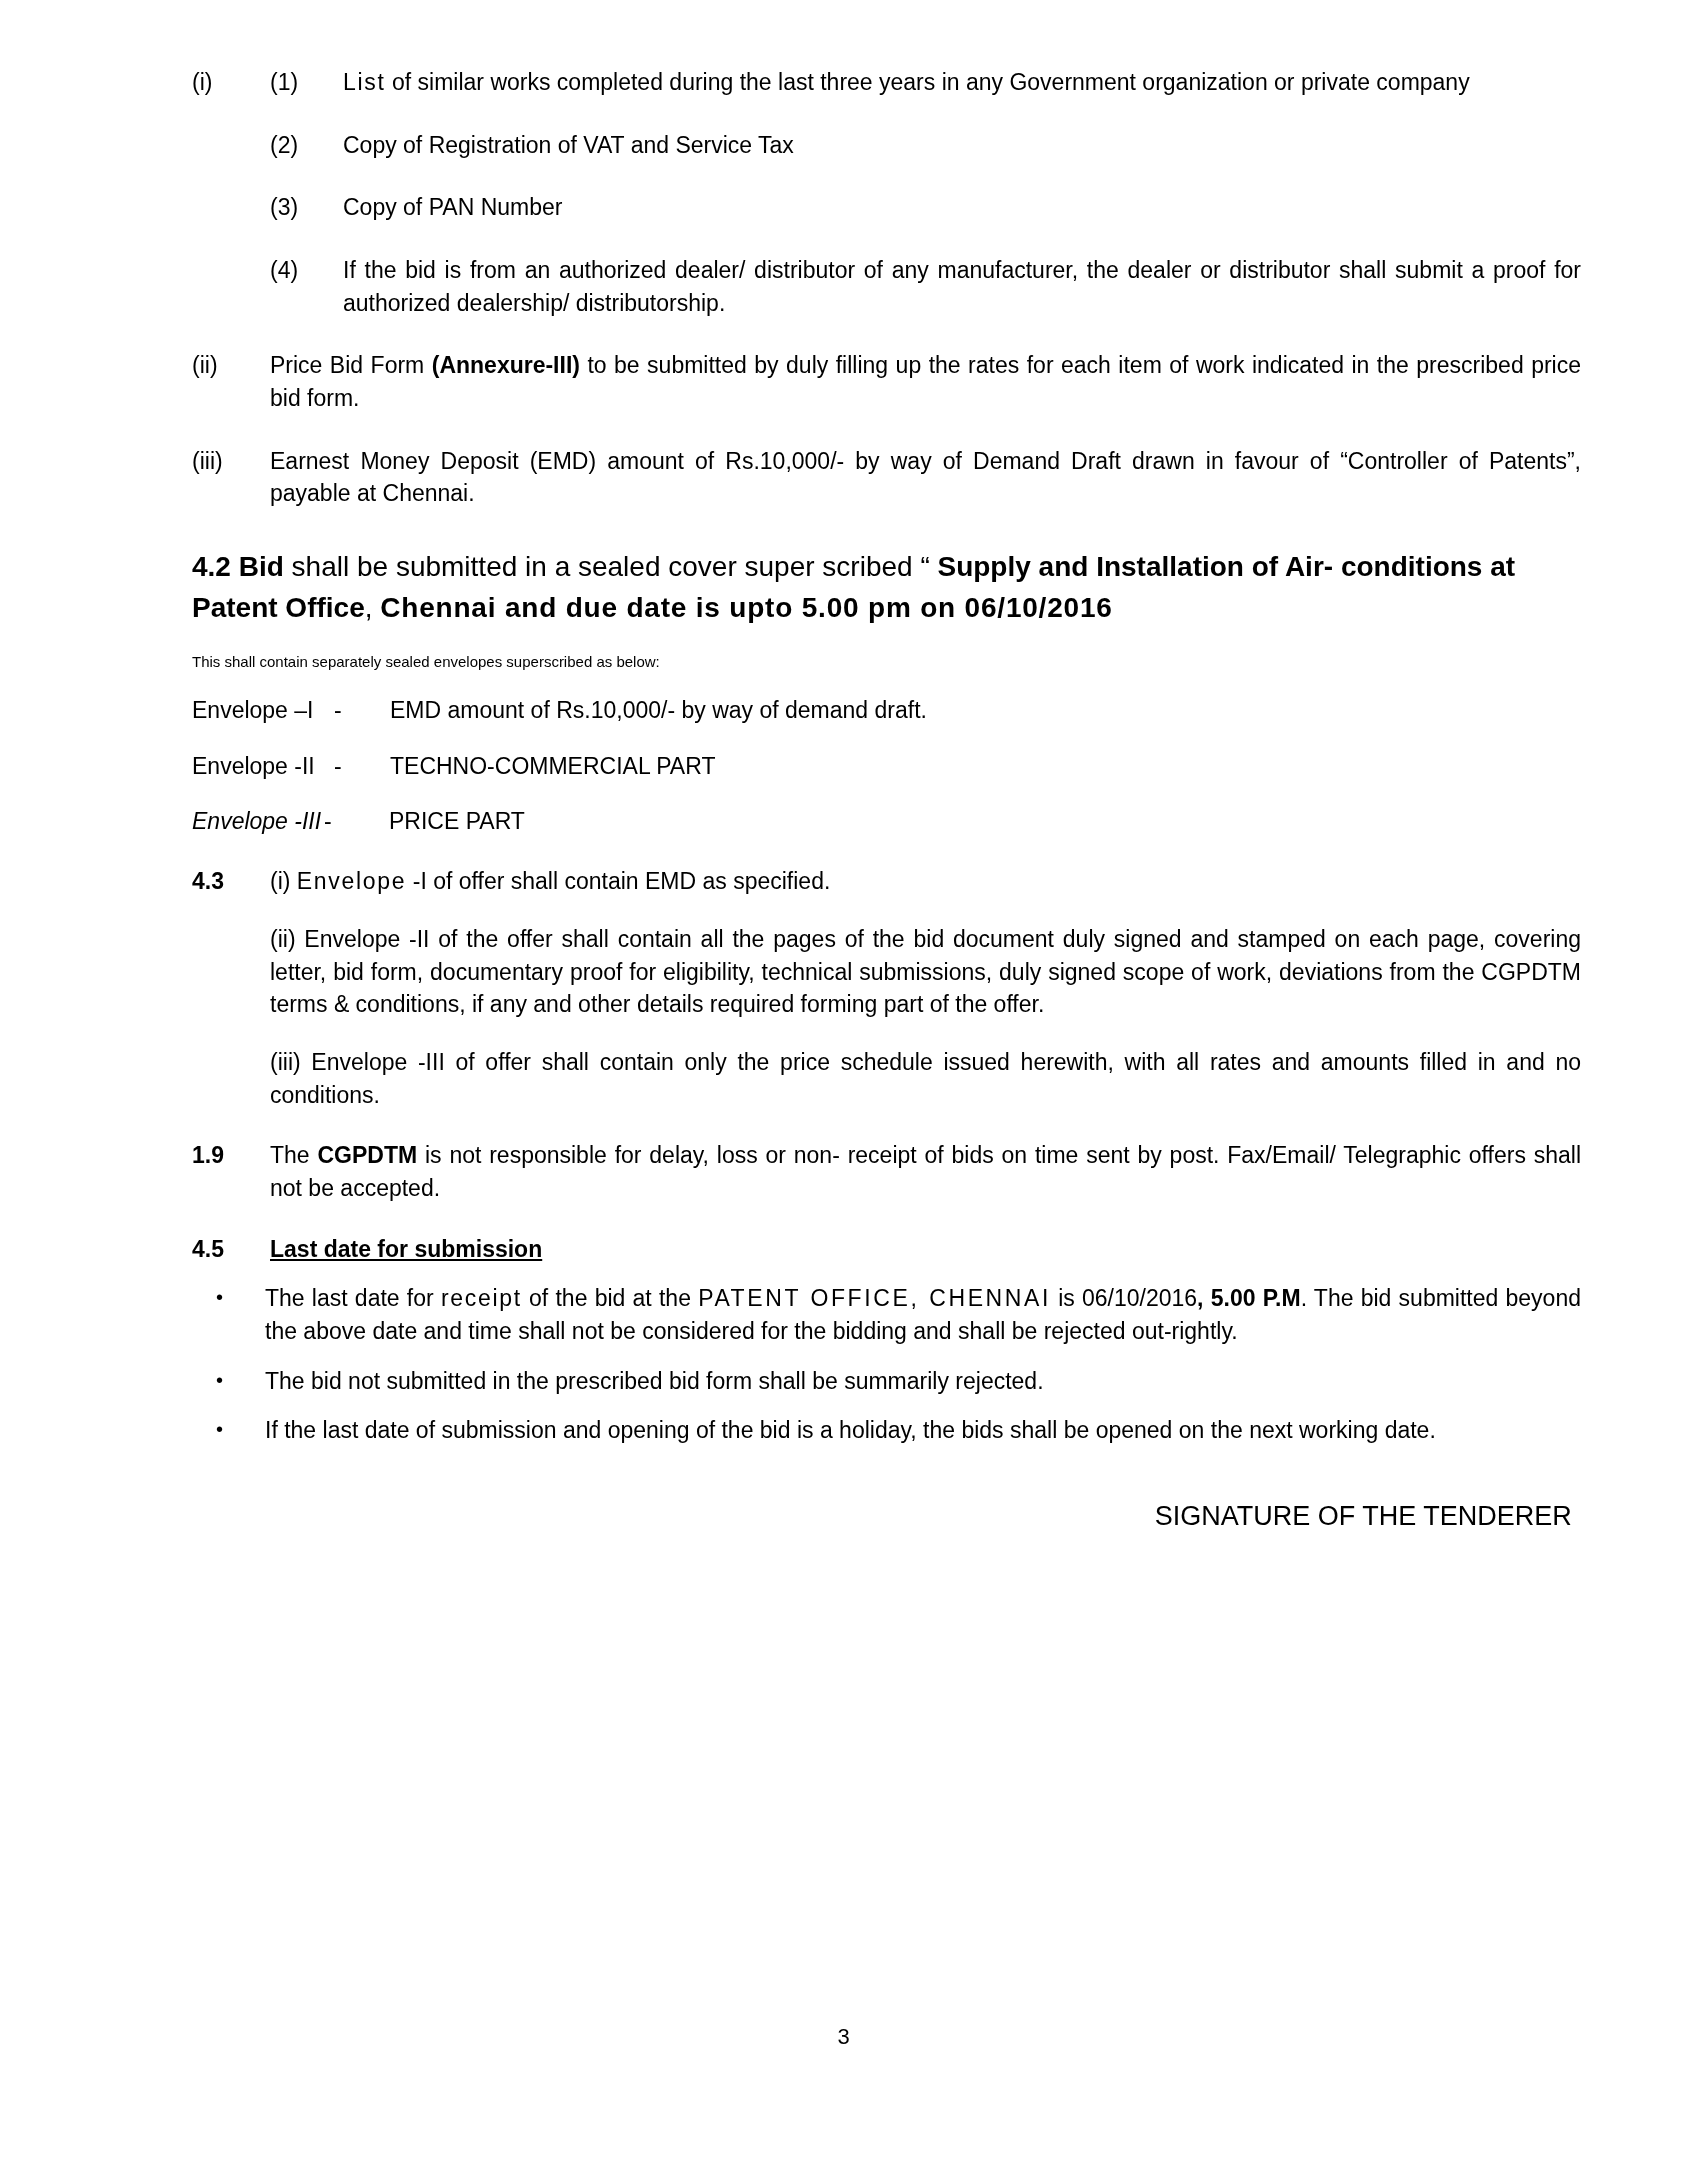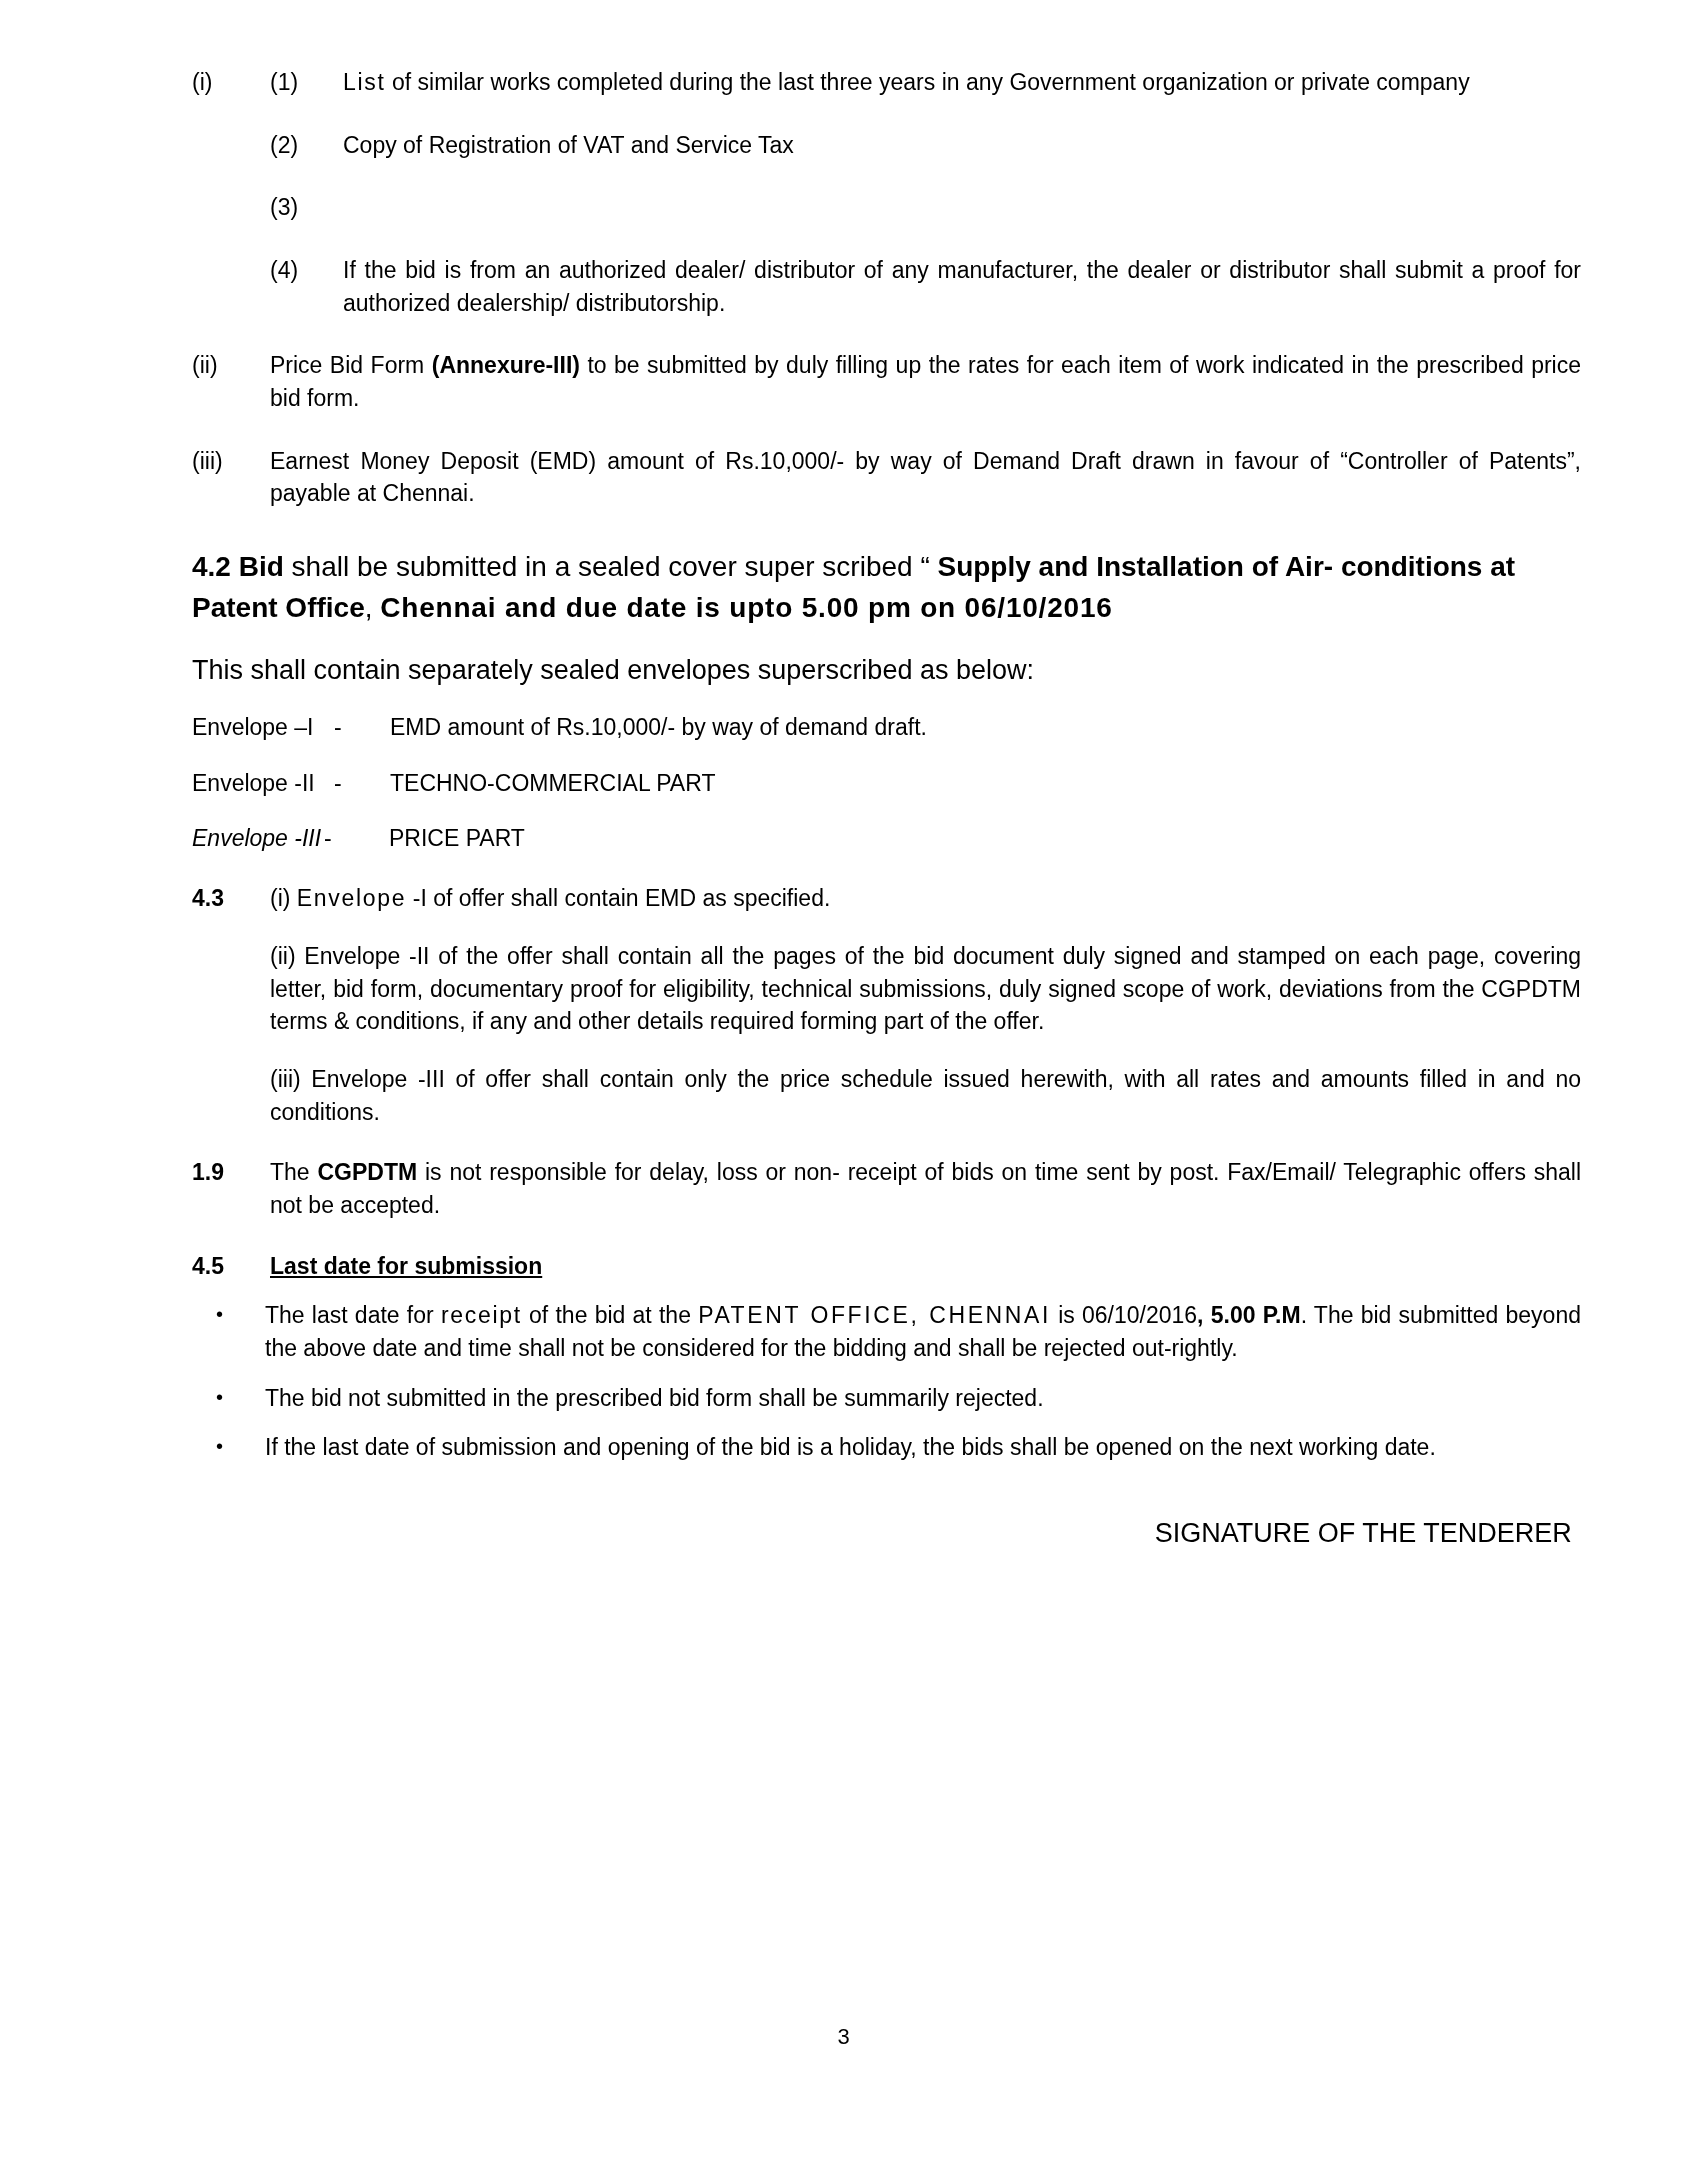--- a/index.html
+++ b/index.html
@@ -56,21 +56,21 @@
   .sec42 {
     font-size: 28px;
     line-height: 1.45;
     text-align: left;
     margin-top: 37px;
   }
   .sec42 .t2 { font-weight: bold; letter-spacing: 0.8px; }
 
   .plain-line {
     margin-top: 22.5px;
-    font-size: 27px;
+    font-size: 15px;
   }
 
   .env-row {
     display: flex;
     margin-top: 22.5px;
     font-size: 23px;
   }
   .env-name { flex: 0 0 142px; }
   .env-dash { flex: 0 0 56px; }
   .env-val  { flex: 1 1 auto; }
@@ -154,20 +154,21 @@
       <div class="mark-i"></div>
       <div class="mark-n">(2)</div>
       <div class="body-text nojust">Copy of Registration of VAT and Service Tax</div>
     </div>
 
     <div class="gap-lg"></div>
 
     <div class="row">
       <div class="mark-i"></div>
       <div class="mark-n">(3)</div>
+      <div class="body-text nojust">Copy of  PAN Number</div>
     </div>
 
     <div class="gap-lg"></div>
 
     <div class="row">
       <div class="mark-i"></div>
       <div class="mark-n">(4)</div>
       <div class="body-text">If the bid is from an authorized dealer/ distributor of any manufacturer, the dealer or distributor shall submit a proof for authorized dealership/ distributorship.</div>
     </div>
 

